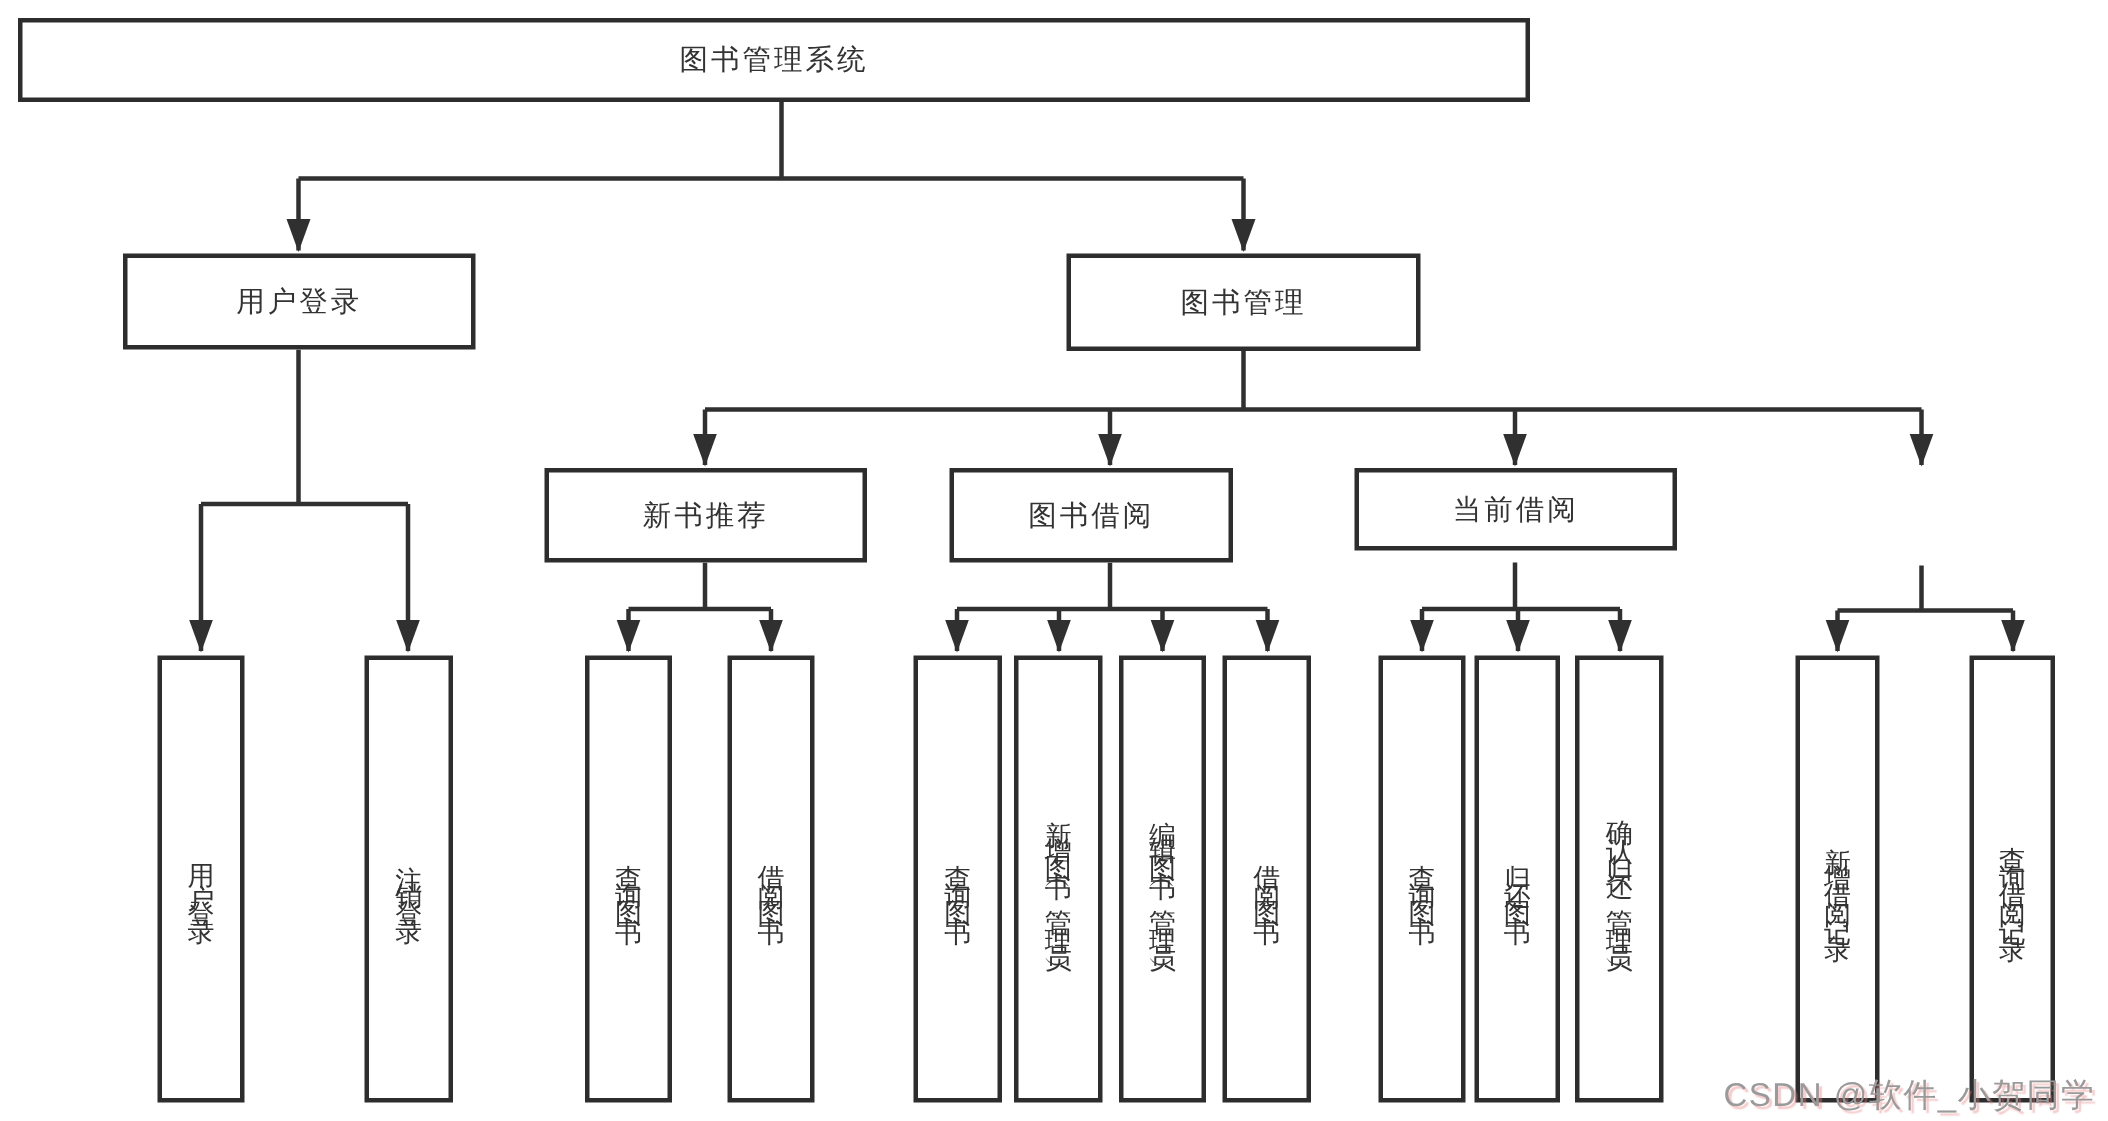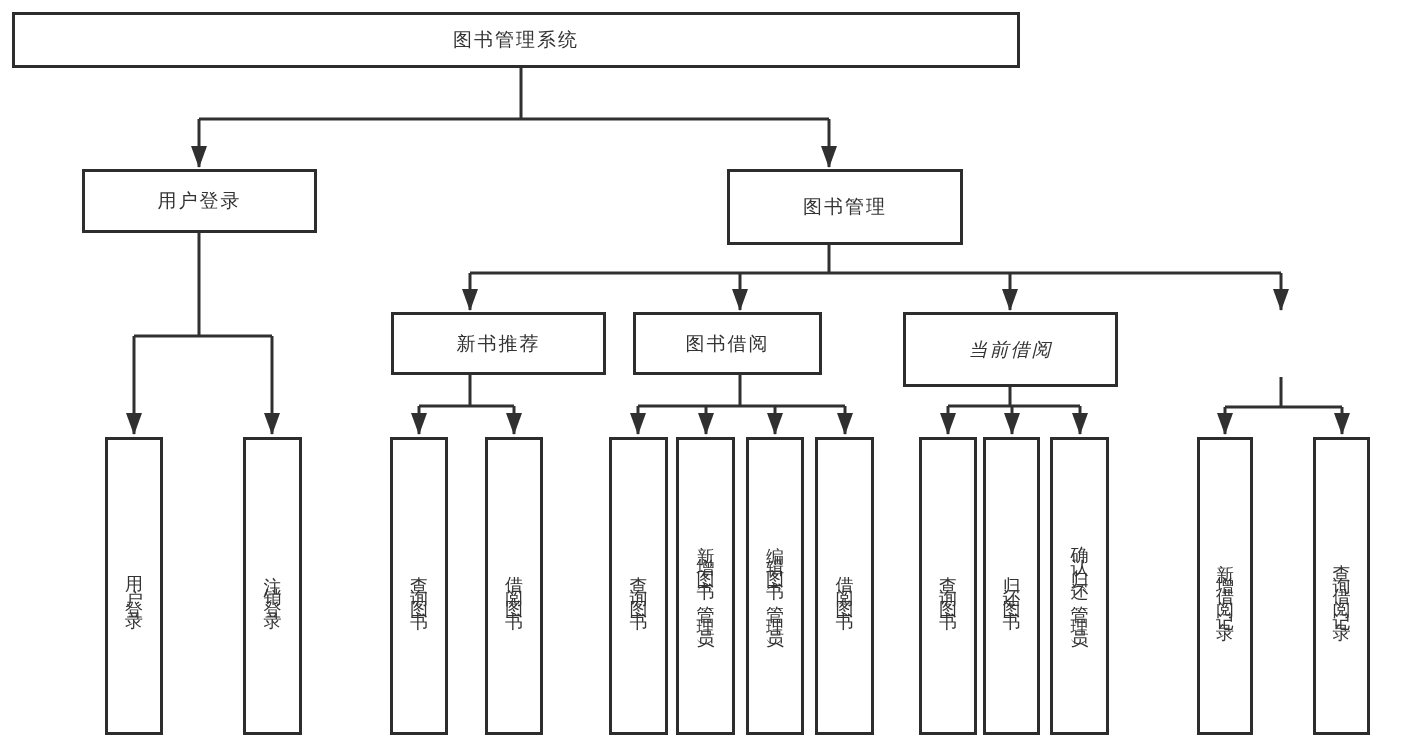--- a/index.html
+++ b/index.html
@@ -96,25 +96,25 @@
     <path class="ln" d="M1080,406 V434" marker-end="url(#arrow)"></path>
 
     <path class="ln" d="M1281,377 V407 M1225,407 H1342"></path>
     <path class="ln" d="M1225,407 V434" marker-end="url(#arrow)"></path>
     <path class="ln" d="M1342,407 V434" marker-end="url(#arrow)"></path>
   </svg>
 
   <div class="box" style="left:12px; top:12px; width:1008px; height:56px;">图书管理系统</div>
 
   <div class="box" style="left:82px; top:169px; width:235px; height:64px;">用户登录</div>
-  <div class="box" style="left:711px; top:169px; width:236px; height:76px;margin-left:16px;">图书管理</div>
+  <div class="box" style="left:711px; top:169px; width:236px; height:65px;">图书管理</div>
 
-  <div class="box" style="left:363px; top:312px; width:215px; height:63px;margin-left:28px;">新书推荐</div>
+  <div class="box" style="left:363px; top:312px; width:215px; height:63px;">新书推荐</div>
   <div class="box" style="left:633px; top:312px; width:189px; height:63px;">图书借阅</div>
-  <div class="box" style="left:903px; top:312px; width:215px; height:75px;font-style:italic;">当前借阅</div>
+  <div class="box" style="left:903px; top:312px; width:215px; height:55px;">当前借阅</div>
 
   <div class="box" style="left:105px; top:437px; width:58px; height:298px;">
     <span class="vtext">用户登录</span>
   </div>
   <div class="box" style="left:243px; top:437px; width:59px; height:298px;">
     <span class="vtext">注销登录</span>
   </div>
 
   <div class="box" style="left:390px; top:437px; width:58px; height:298px;">
     <span class="vtext">查询图书</span>
@@ -146,14 +146,15 @@
     <span class="vtext">确认归还（管理员）</span>
   </div>
 
   <div class="box" style="left:1197px; top:437px; width:56px; height:298px;">
     <span class="vtext">新增借阅记录</span>
   </div>
   <div class="box" style="left:1313px; top:437px; width:57px; height:298px;">
     <span class="vtext">查询借阅记录</span>
   </div>
 
+  <div class="watermark">CSDN @软件_小贺同学</div>
 
 </div>
 
 </body></html>

